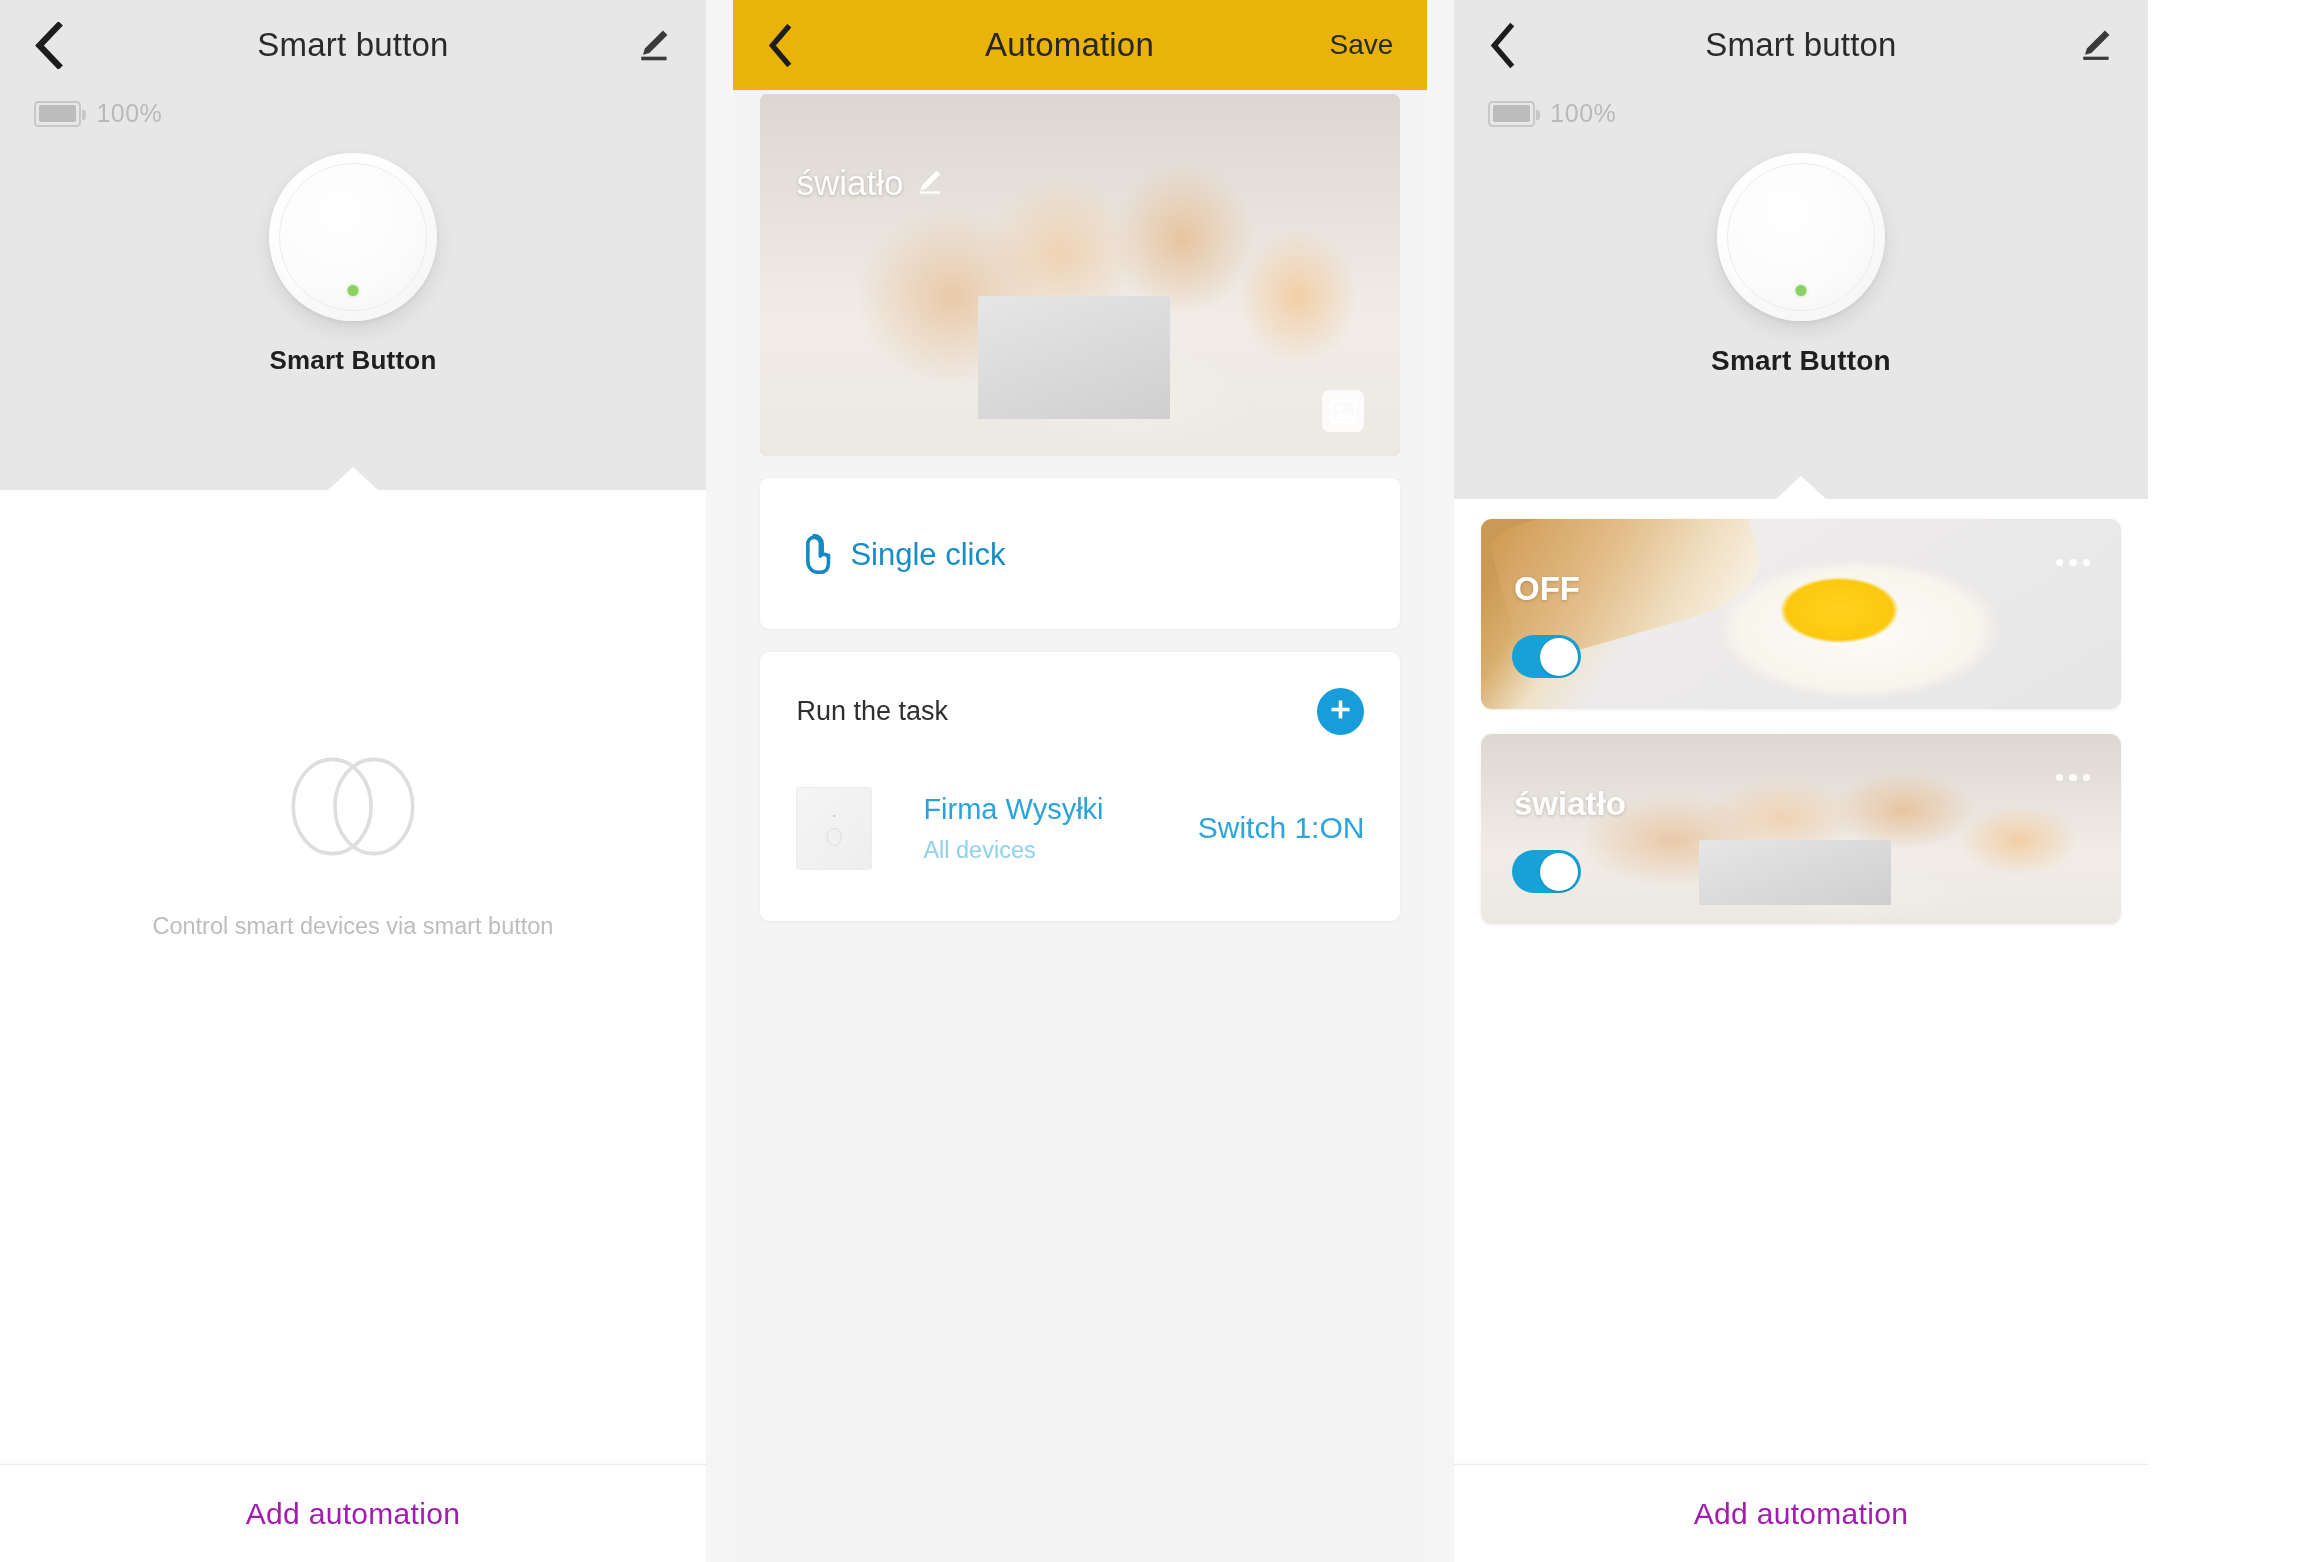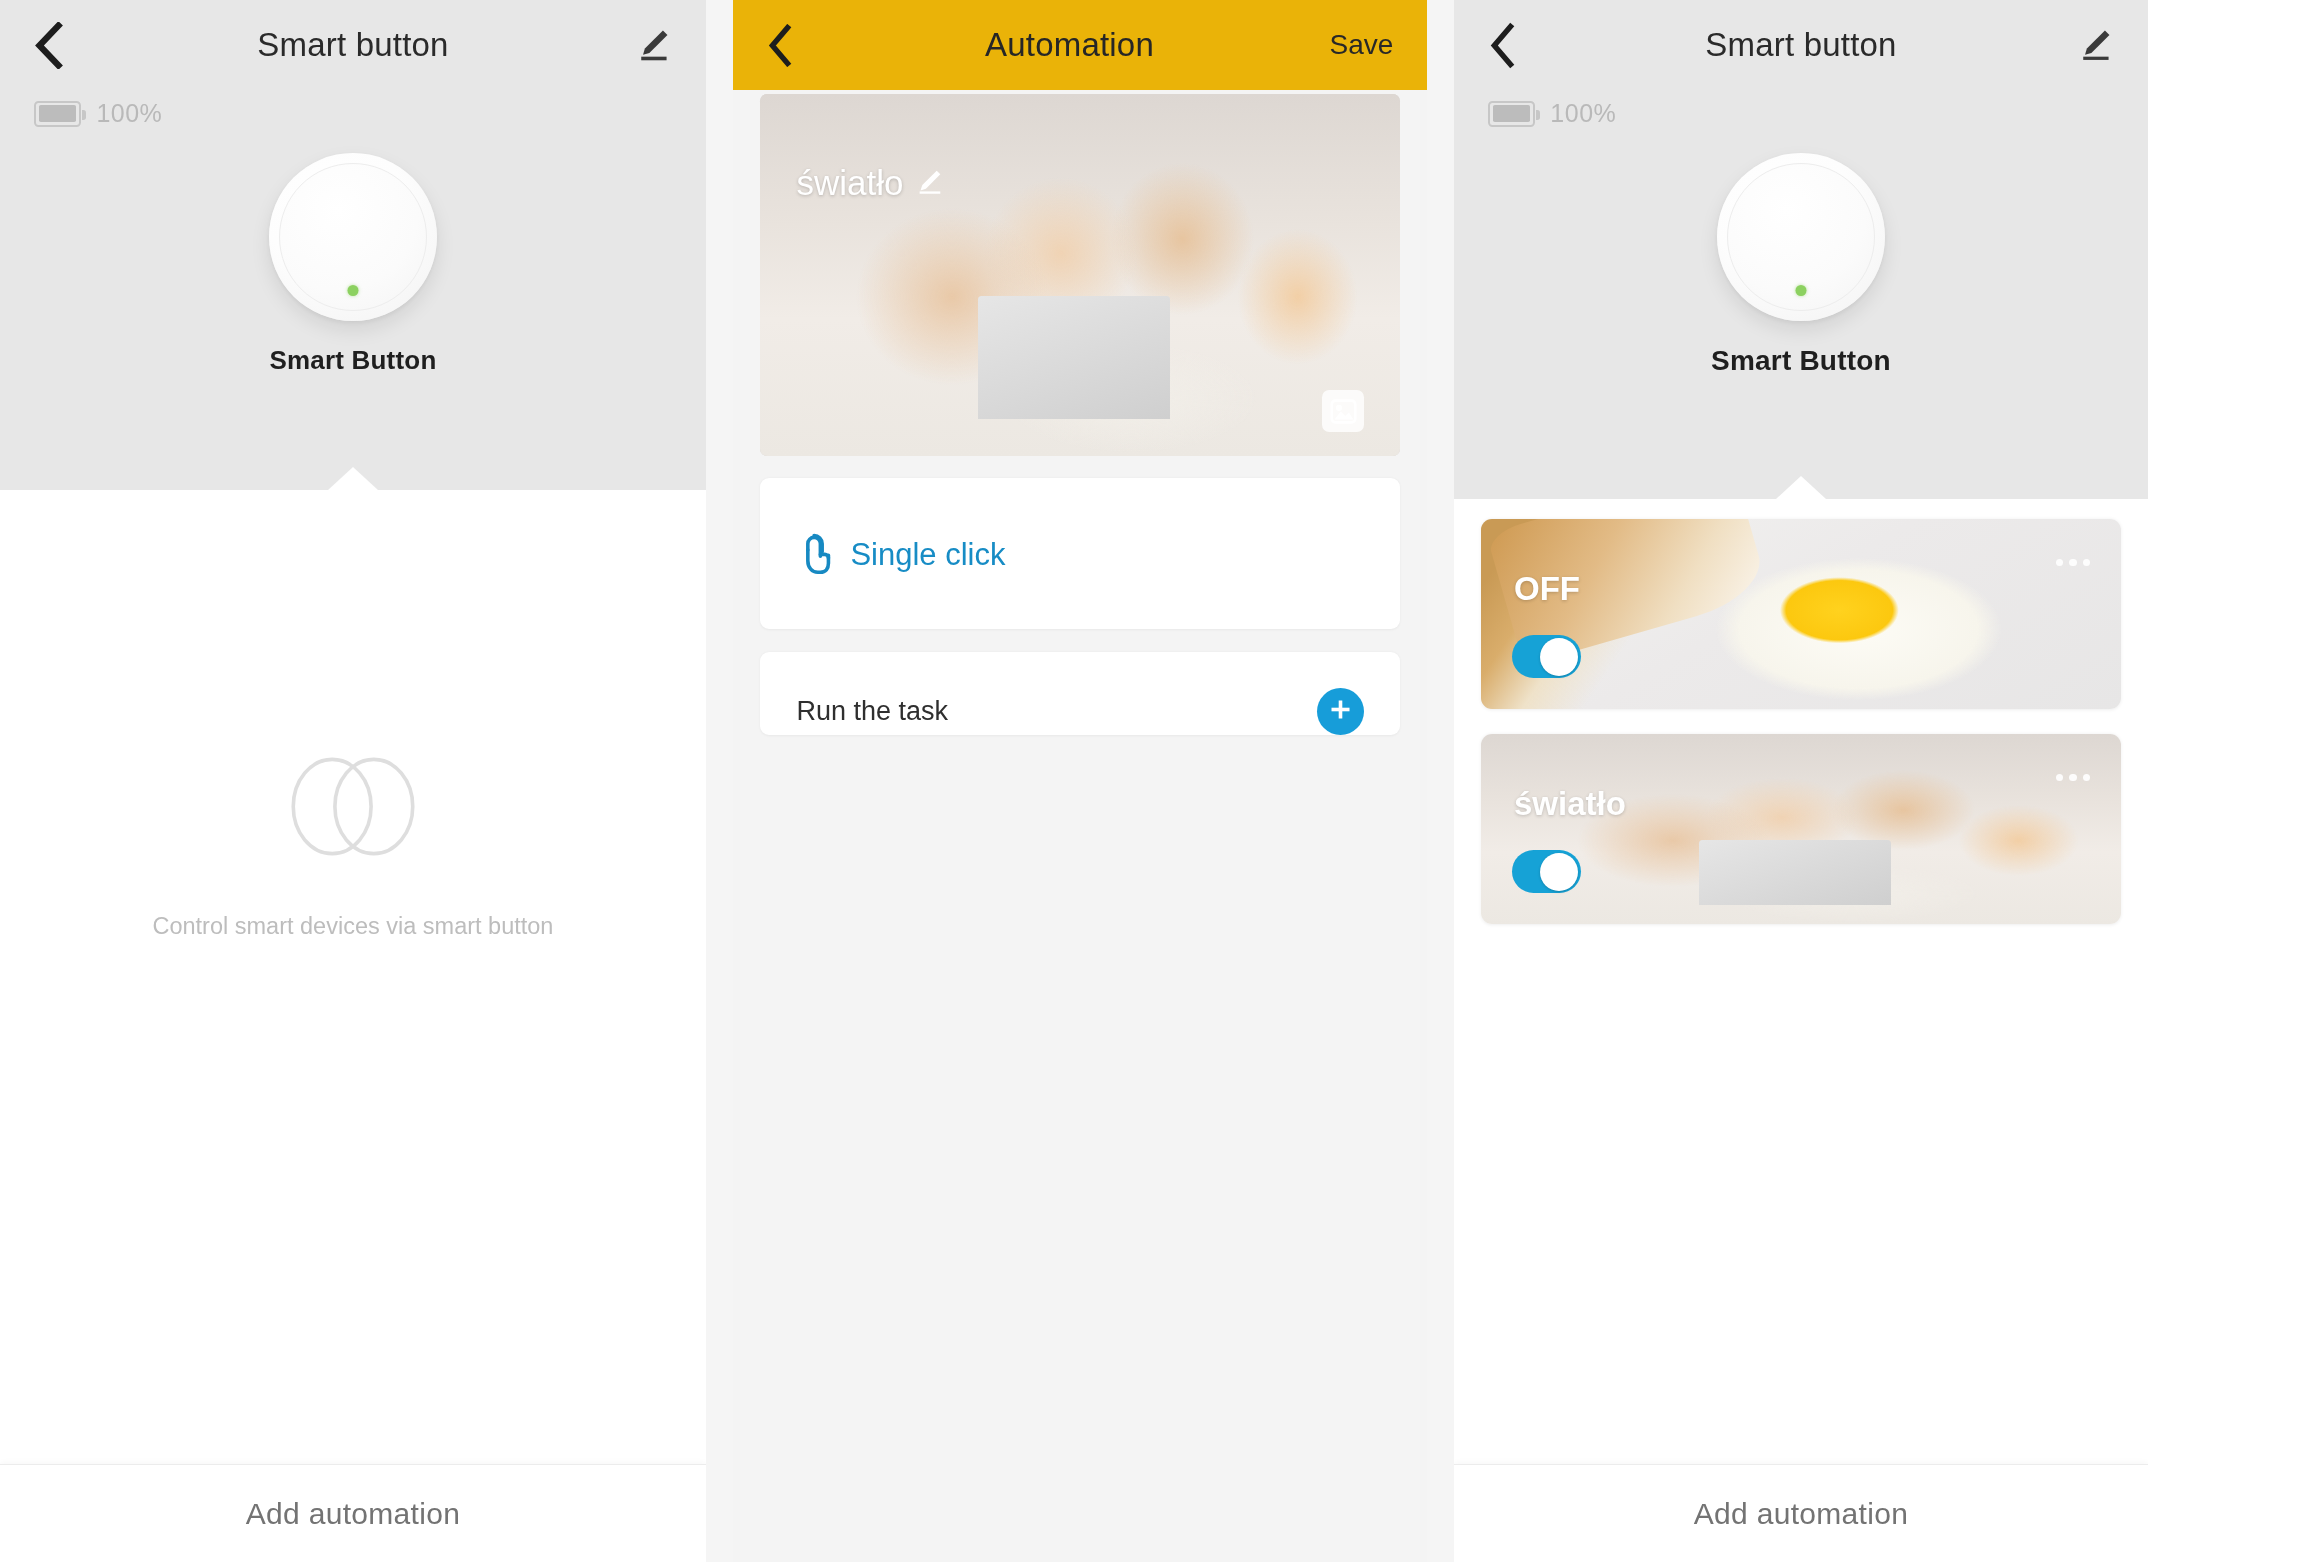--- a/index.html
+++ b/index.html
@@ -125,21 +125,21 @@
   
   .bottom-bar {
     position:absolute; left:0; right:0; bottom:0;
     height: 98px;
     background:#ffffff;
     border-top: 0.9px solid #ececec;
     display:flex; align-items:center; justify-content:center;
     box-shadow: 0 -1.8px 6.3px rgba(0,0,0,.035);
   }
   .bottom-bar .label {
-    font-size: 30px; color:#737373; letter-spacing:0.3px;
+    font-size: 30px; color:#a21caf; letter-spacing:0.3px;
   }
 
   
   .auto-navbar {
     display:flex; align-items:center;
     height: 90px; padding: 0 34px;
     background:#eab308;
   }
   .auto-navbar .nav-title { font-size: 33px; color:#262626; }
   .auto-save { font-size: 28px; color:#282828; cursor:pointer; white-space:nowrap; }
@@ -402,20 +402,28 @@
         <span style="font-size:27px;color:#2f2f2f;">Run the task</span>
         <span class="plus-btn">
           <span>
             <svg width="27" height="27" viewBox="0 0 30 30">
               <rect x="13" y="5" width="4" height="20" fill="#ffffff"></rect>
               <rect x="5" y="13" width="20" height="4" fill="#ffffff"></rect>
             </svg>
           </span>
         </span>
       </div>
+      <div class="task-row">
+        <span class="task-thumb"></span>
+        <span class="task-texts">
+          <span class="task-name">Firma Wysyłki</span>
+          <span class="task-sub">All devices</span>
+        </span>
+        <span class="task-state">Switch 1:ON</span>
+      </div>
     </div>
   </div>
 
   <div class="gap2"></div>
 
   <div class="screen screen-right">
 
     <div class="dev-header right-h">
       <div class="navbar">
         <div class="nav-back">

